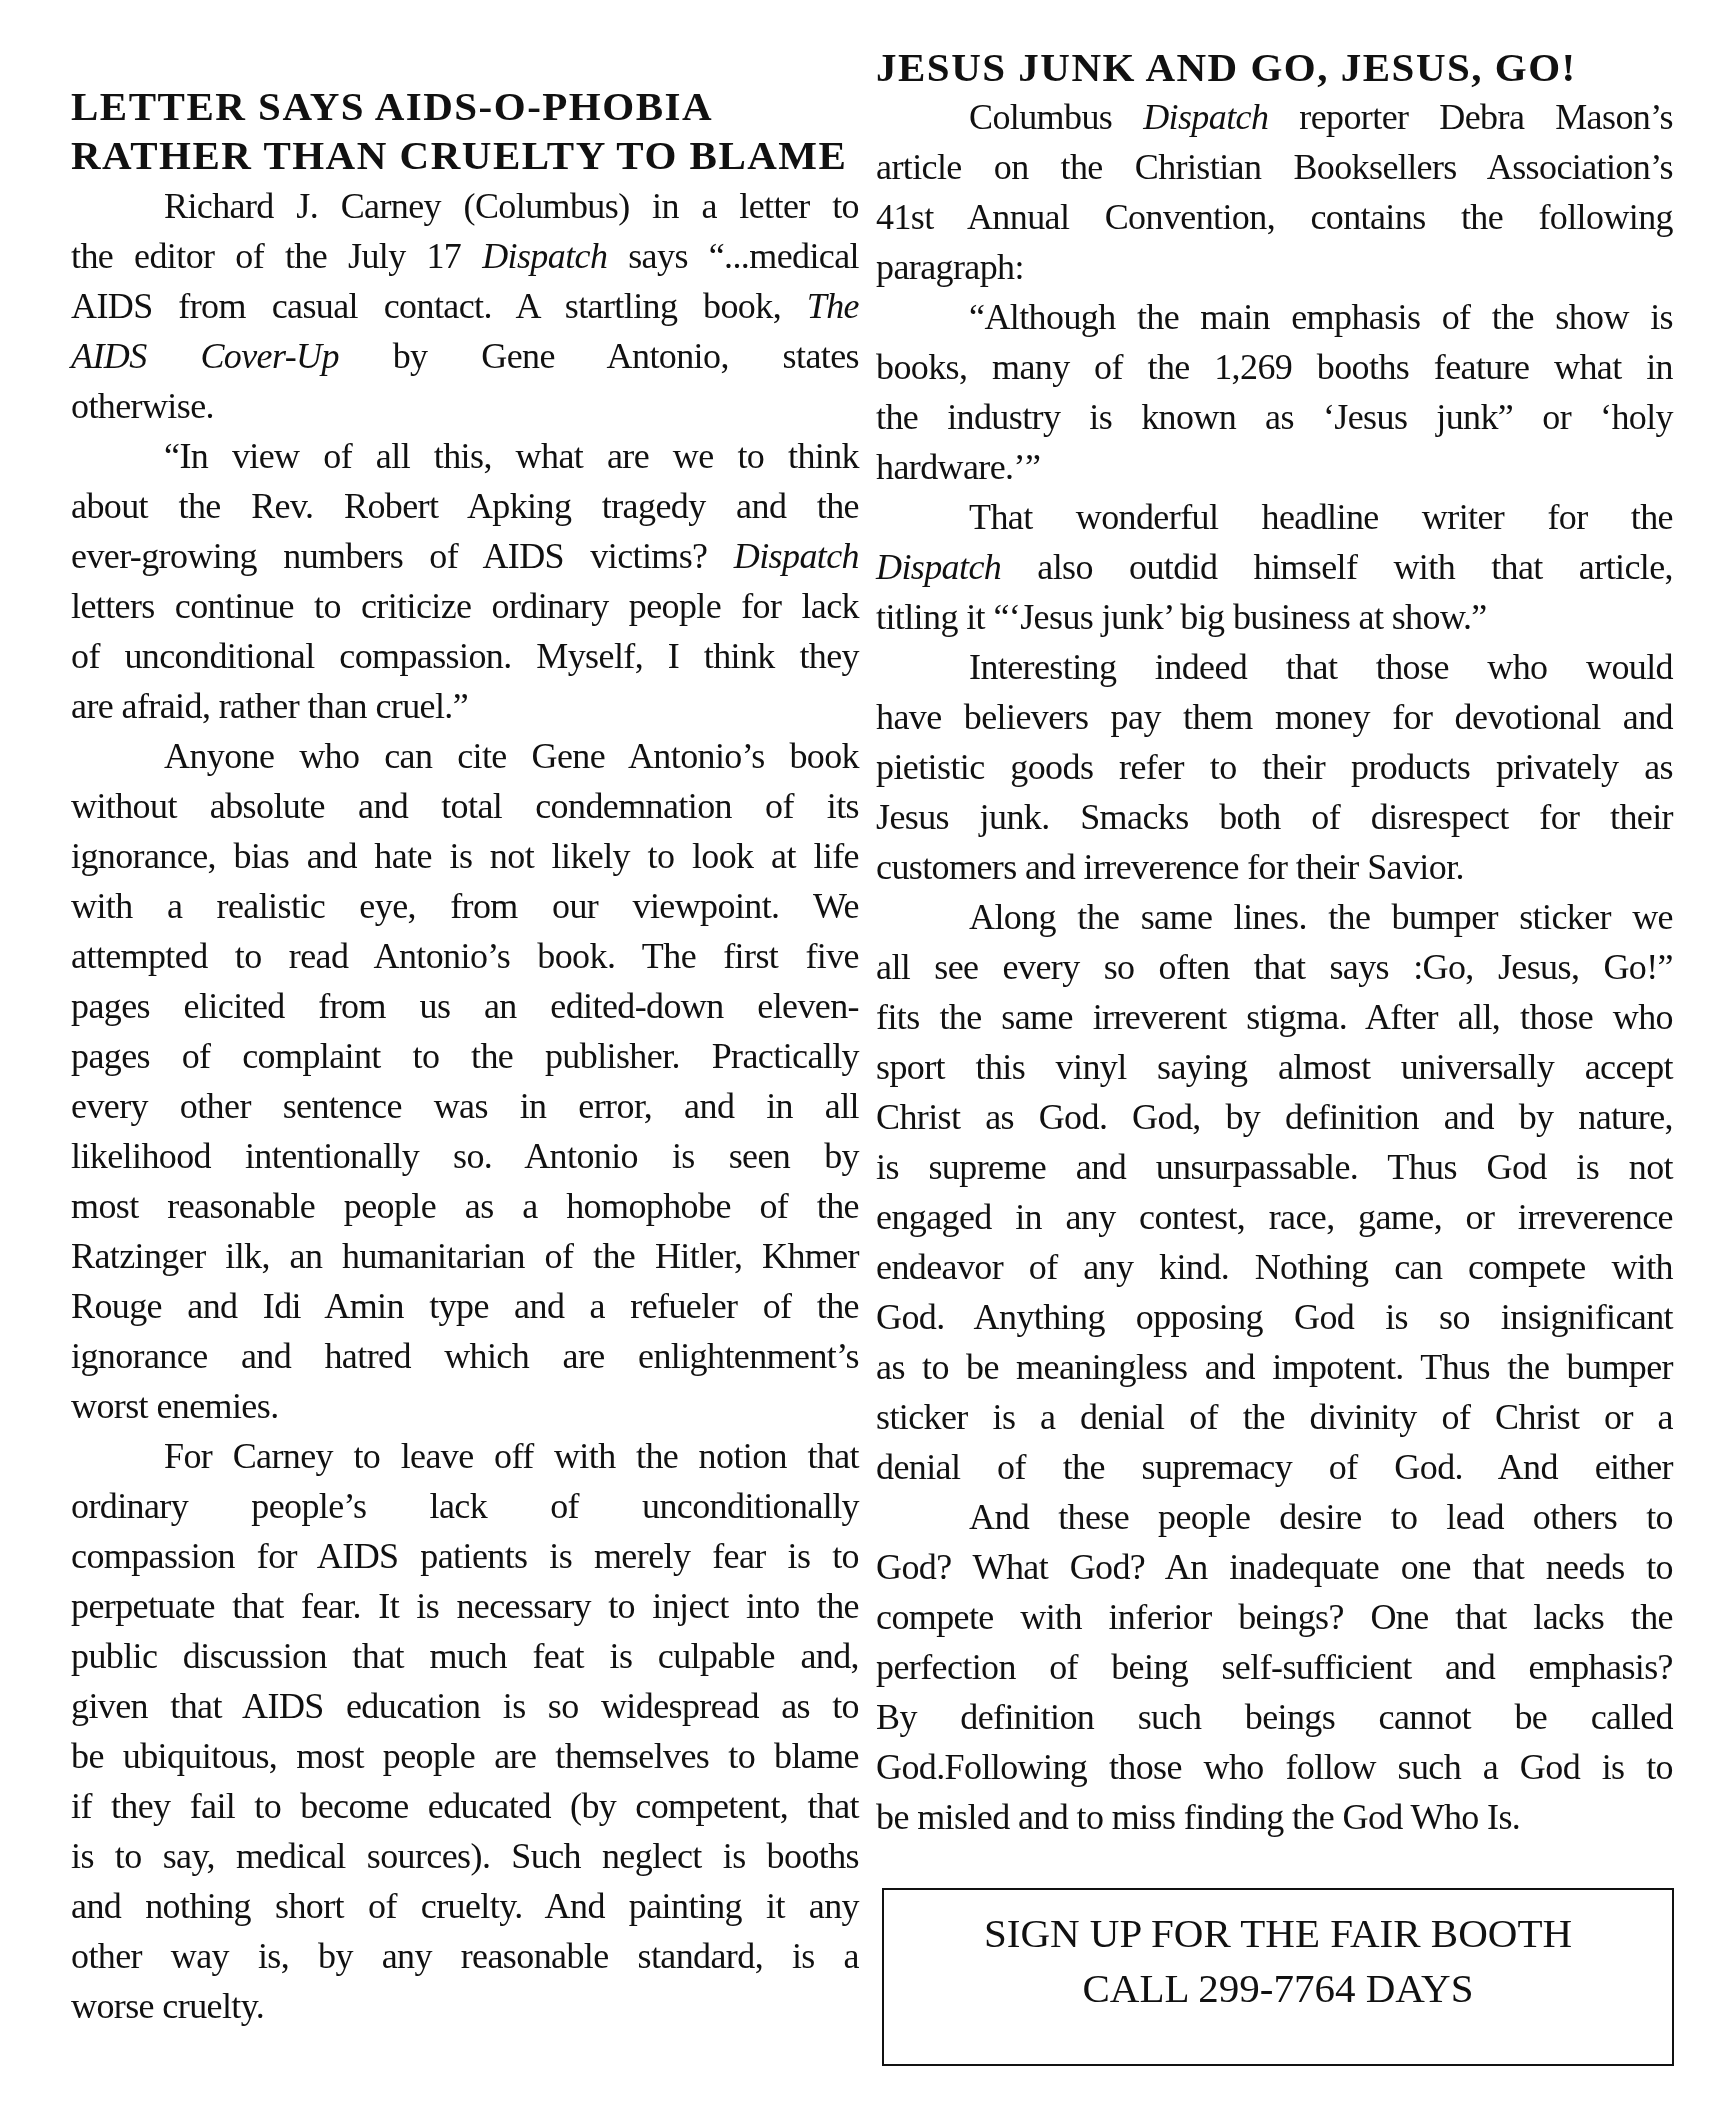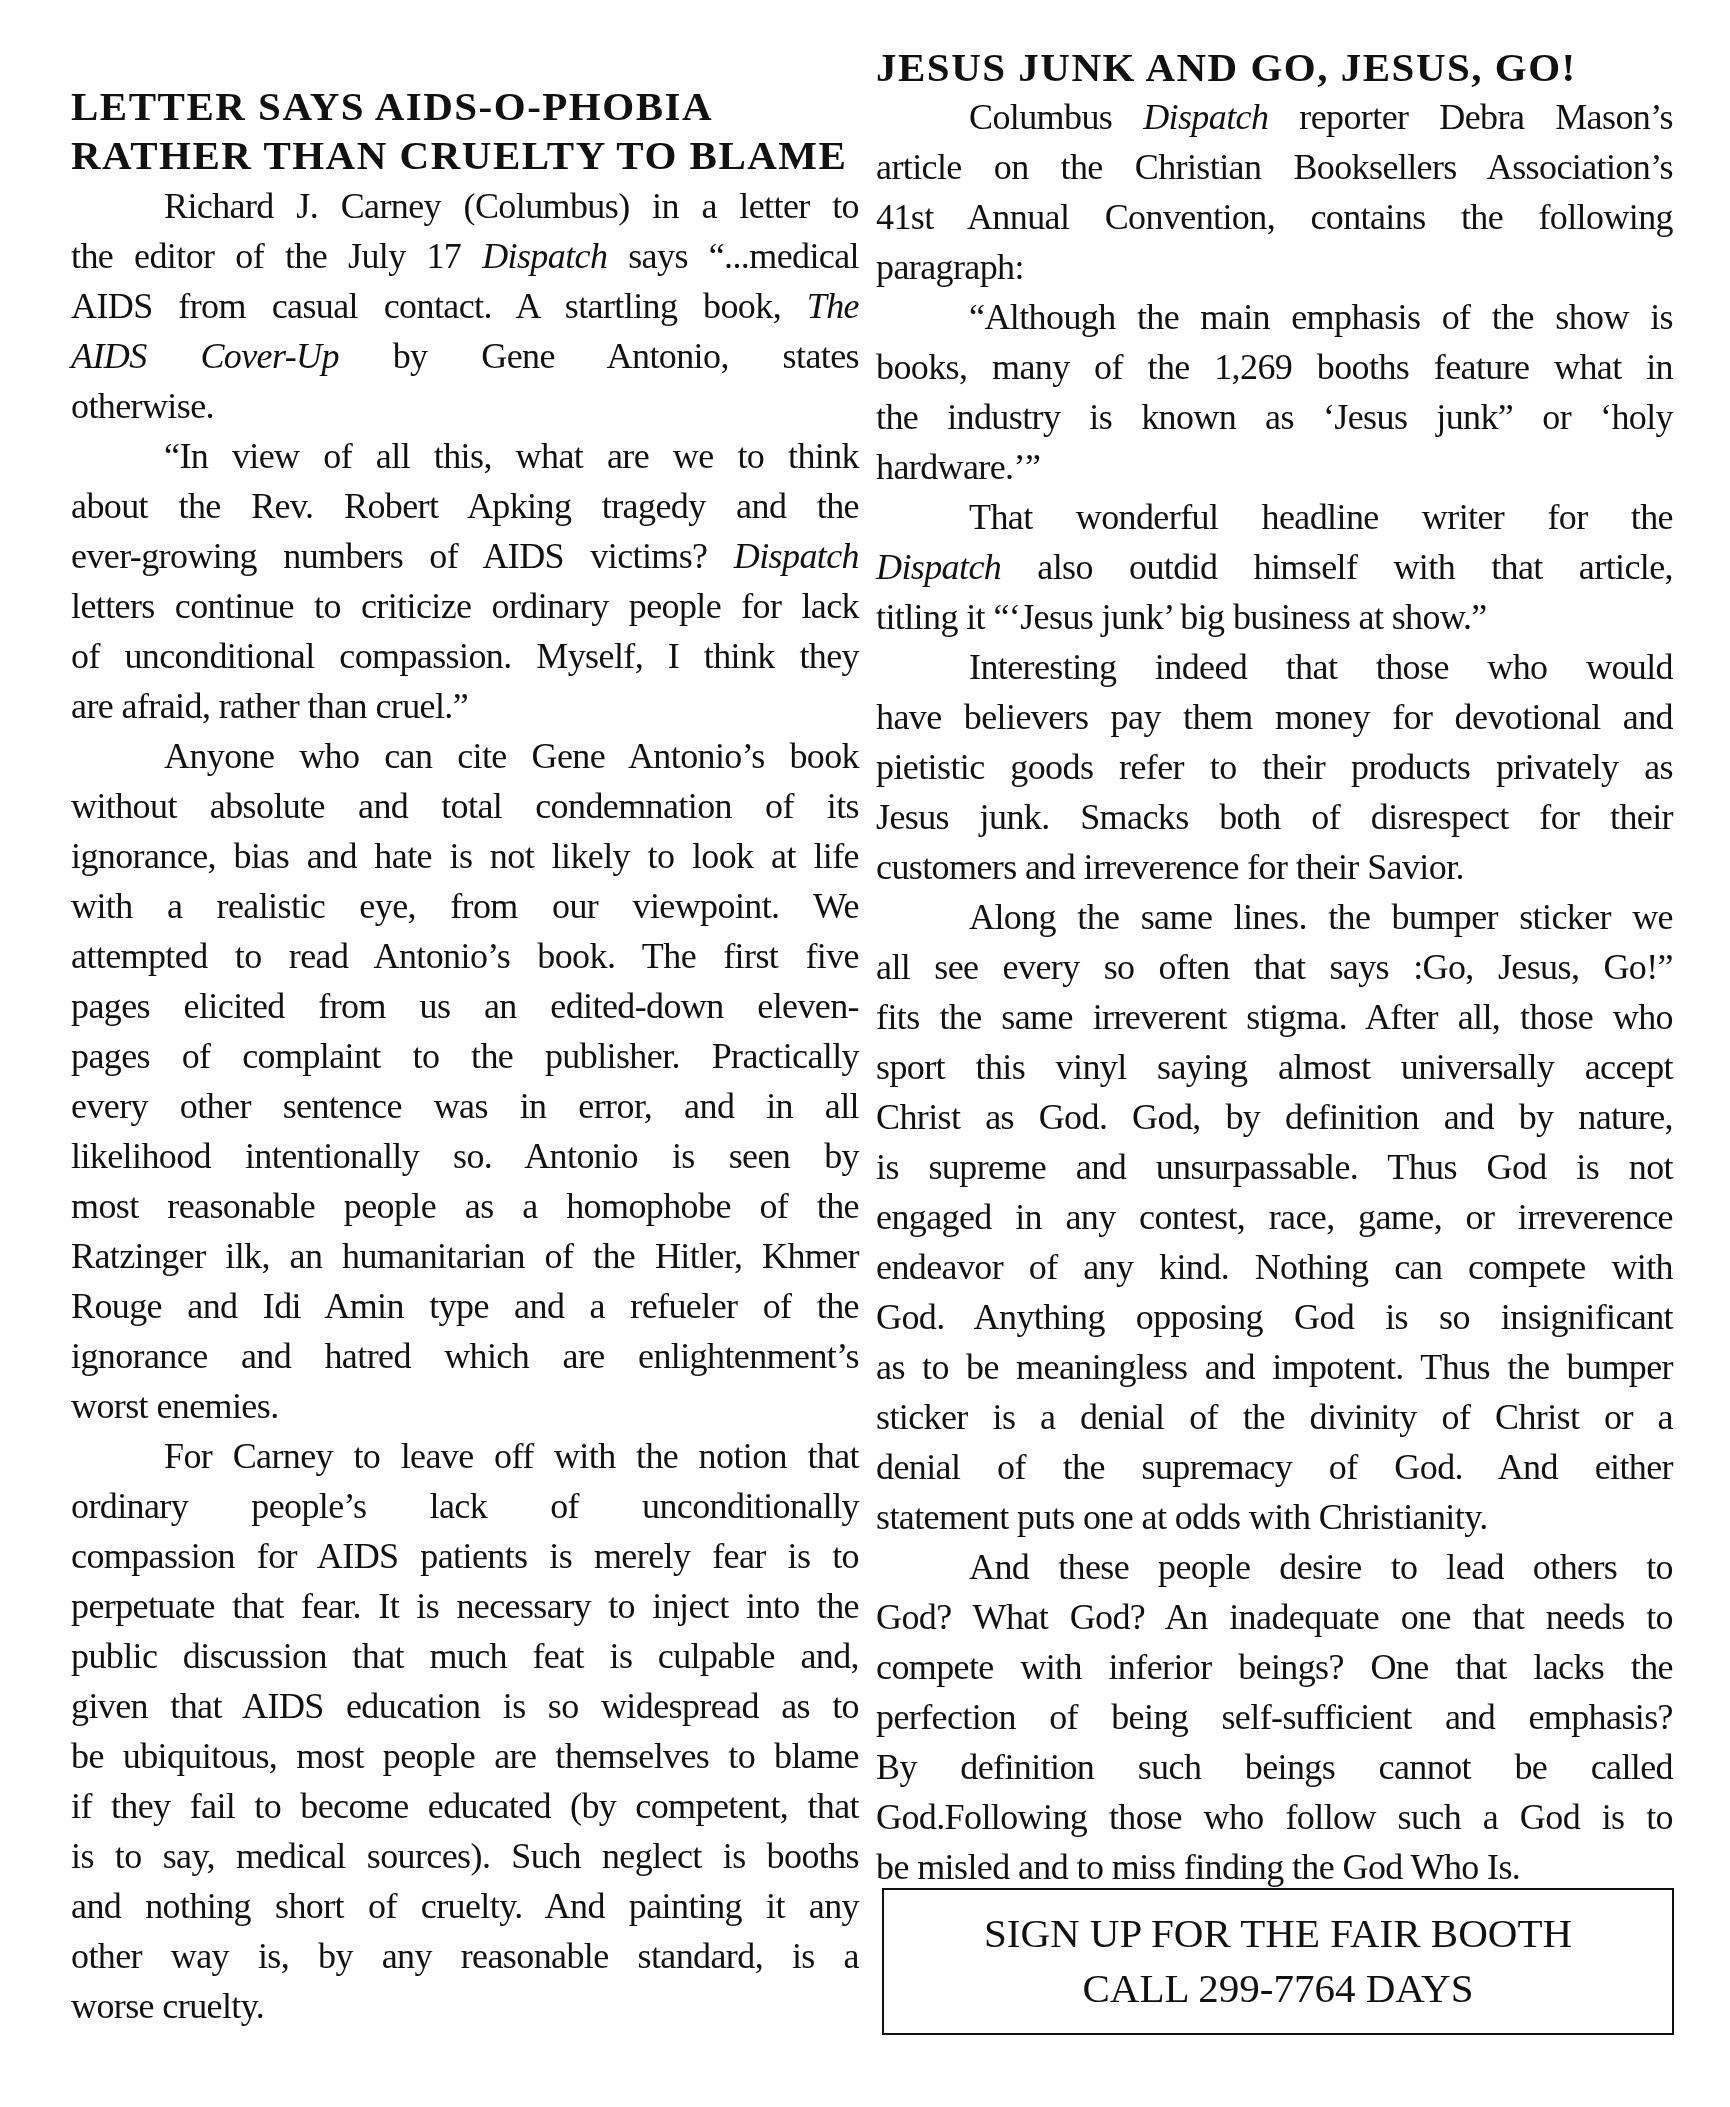--- a/index.html
+++ b/index.html
@@ -23,21 +23,21 @@
   .line {
     display: block; font-size: 36px; line-height: 50px; height: 50px;
     white-space: nowrap; text-align: justify; text-align-last: justify;
     letter-spacing: -0.6px; word-spacing: 0px;
   }
   .line.last { text-align-last: left; }
   .line.indent { padding-left: 93px; }
   .it { font-style: italic; }
   .ul { }
   .notice-box {
-    position: absolute; left: 882px; top: 1888px; width: 792px; height: 147px;
+    position: absolute; left: 882px; top: 1888px; width: 792px; height: 178px;
     border: 2.4px solid #111; box-sizing: border-box; text-align: center;
   }
   .notice-line {
     display: block; font-size: 41px; line-height: 55px;
   }
   .notice-line.first { margin-top: 15.6px; }
 </style>
 </head>
 <body>
 
@@ -113,21 +113,20 @@
       <span class="line"><span>fits the same irreverent stigma. After all, those who</span></span>
       <span class="line"><span>sport this vinyl saying almost universally accept</span></span>
       <span class="line"><span>Christ as God. God, by definition and by nature,</span></span>
       <span class="line"><span>is supreme and unsurpassable. Thus God is not</span></span>
       <span class="line"><span>engaged in any contest, race, game, or irreverence</span></span>
       <span class="line"><span>endeavor of any kind. Nothing can compete with</span></span>
       <span class="line"><span>God. Anything opposing God is so insignificant</span></span>
       <span class="line"><span>as to be meaningless and impotent. Thus the bumper</span></span>
       <span class="line"><span>sticker is a denial of the divinity of Christ or a</span></span>
       <span class="line"><span>denial of the supremacy of God. And either</span></span>
-      <span class="line last"><span>statement puts one at odds with Christianity.</span></span>
       <span class="line indent"><span>And these people desire to lead others to</span></span>
       <span class="line"><span>God? What God? An inadequate one that needs to</span></span>
       <span class="line"><span>compete with inferior beings? One that lacks the</span></span>
       <span class="line"><span>perfection of being self-sufficient and emphasis?</span></span>
       <span class="line"><span>By definition such beings cannot be called</span></span>
       <span class="line"><span>God.Following those who follow such a God is to</span></span>
       <span class="line last"><span>be misled and  to miss finding the God Who Is.</span></span>
     </div>
 </div>
 

